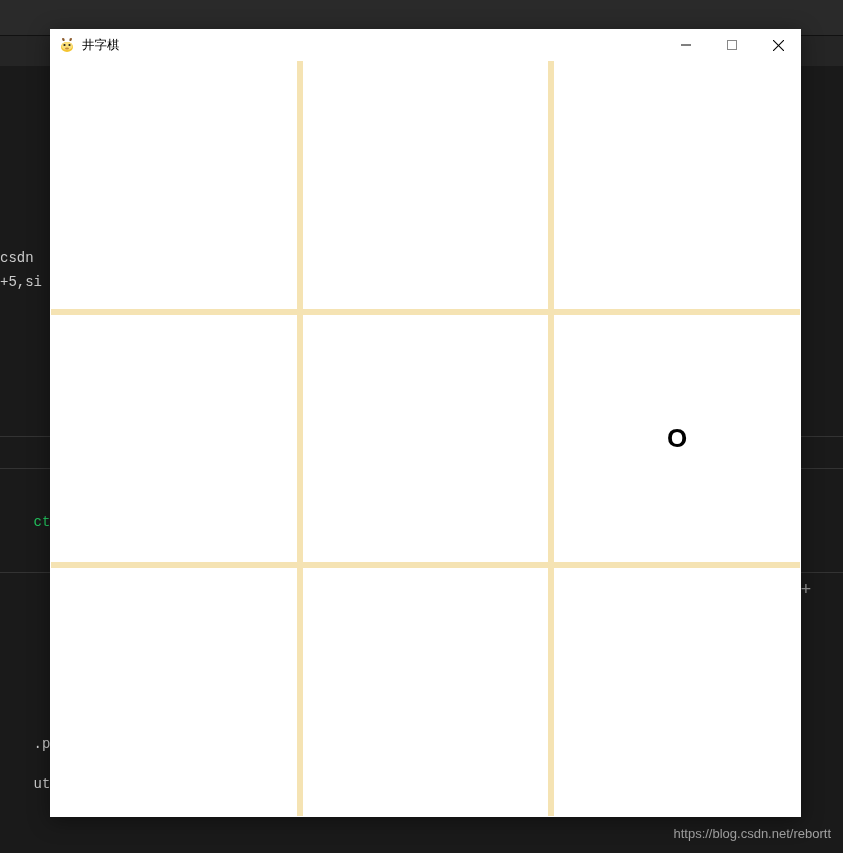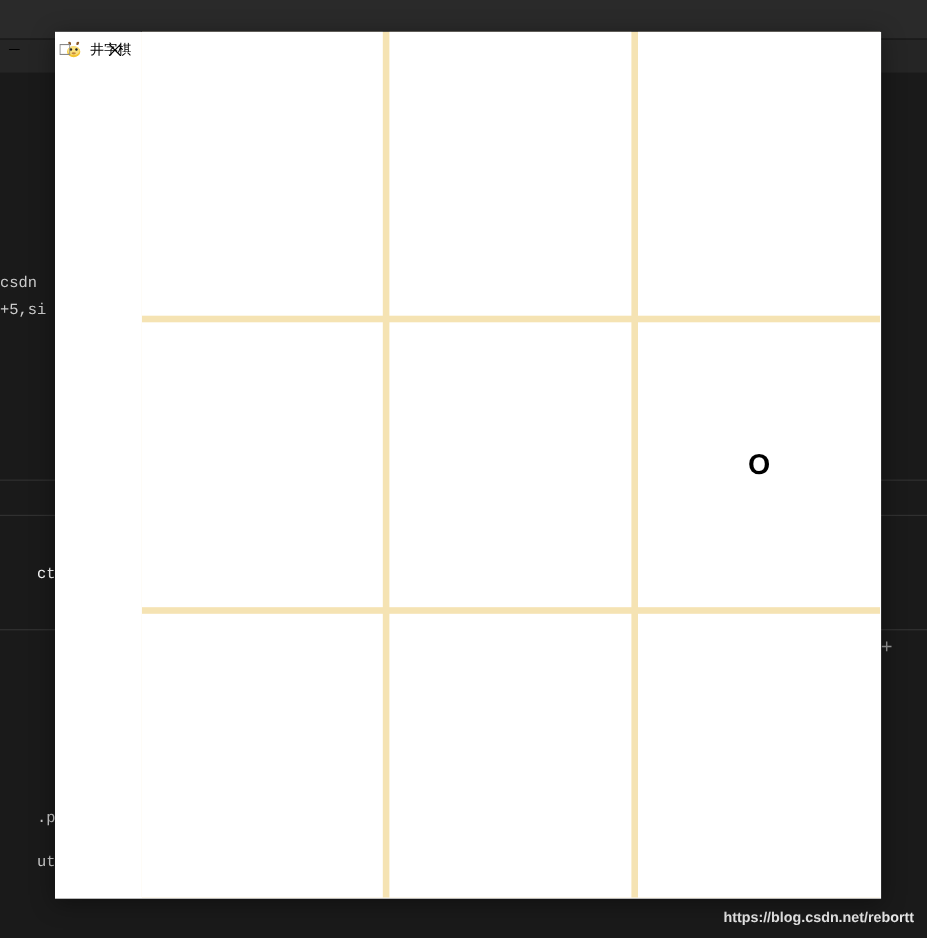--- a/index.html
+++ b/index.html
@@ -73,40 +73,39 @@
       top: 580px;
       right: 10px;
       color: #999;
       font-size: 18px;
     }
 
     .watermark {
       position: absolute;
       bottom: 12px;
       right: 12px;
-      color: #e5e5e5;
+      color: #a3a3a3;
       font-size: 13px;
       font-family: Arial, sans-serif;
-      font-weight: bold;
-    }
-
-    .yellow { color: #ffffff; }
+    }
+
+    .yellow { color: #22c55e; }
     .paren { color: #ffd700; }
 
     
     .game-window {
       position: absolute;
       top: 29px;
       left: 50px;
       width: 751px;
       height: 788px;
       background: #ffffff;
       box-shadow: 0 4px 20px rgba(0,0,0,0.4);
       display: flex;
-      flex-direction: row;
+      flex-direction: column;
     }
 
     .titlebar {
       height: 32px;
       background: #ffffff;
       display: flex;
       align-items: center;
       padding: 0 8px;
       position: relative;
       flex-shrink: 0;

